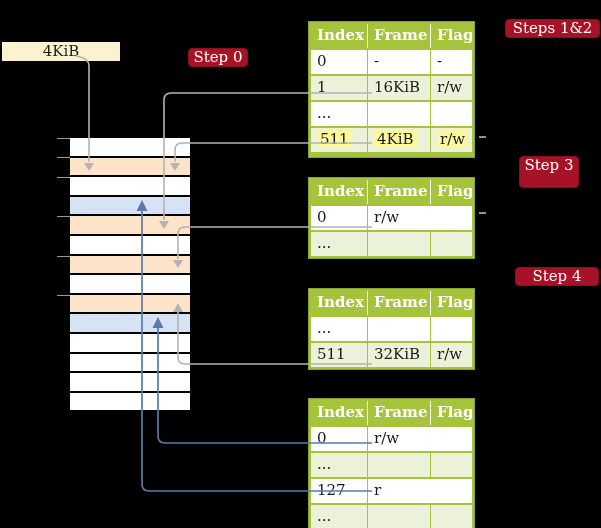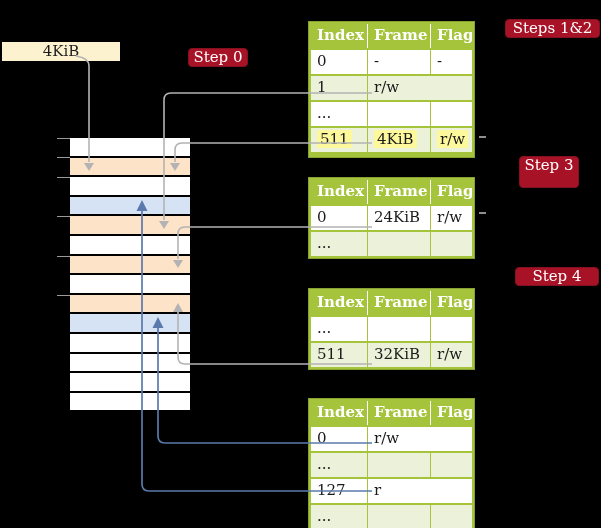--- a/index.html
+++ b/index.html
@@ -92,20 +92,21 @@
         <div class="pcell">Frame</div>
         <div class="pcell">Flags</div>
       </div>
       <div class="prow body">
         <div class="pcell"><span>0</span></div>
         <div class="pcell"><span>-</span></div>
         <div class="pcell"><span>-</span></div>
       </div>
       <div class="prow body shaded">
         <div class="pcell"><span>1</span></div>
+        <div class="pcell"><span>16KiB</span></div>
         <div class="pcell"><span>r/w</span></div>
       </div>
       <div class="prow body">
         <div class="pcell"><span>...</span></div>
         <div class="pcell"></div>
         <div class="pcell"></div>
       </div>
       <div class="prow body shaded">
         <div class="pcell"><span class="hl">511</span></div>
         <div class="pcell"><span class="hl">4KiB</span></div>
@@ -113,21 +114,20 @@
       </div>
     </div>
   <div class="ptable" id="pt1">
       <div class="prow head">
         <div class="pcell">Index</div>
         <div class="pcell">Frame</div>
         <div class="pcell">Flags</div>
       </div>
       <div class="prow body">
         <div class="pcell"><span>0</span></div>
-        <div class="pcell"><span>24KiB</span></div>
         <div class="pcell"><span>r/w</span></div>
       </div>
       <div class="prow body shaded">
         <div class="pcell"><span>...</span></div>
         <div class="pcell"></div>
         <div class="pcell"></div>
       </div>
     </div>
   <div class="ptable" id="pt2">
       <div class="prow head">

